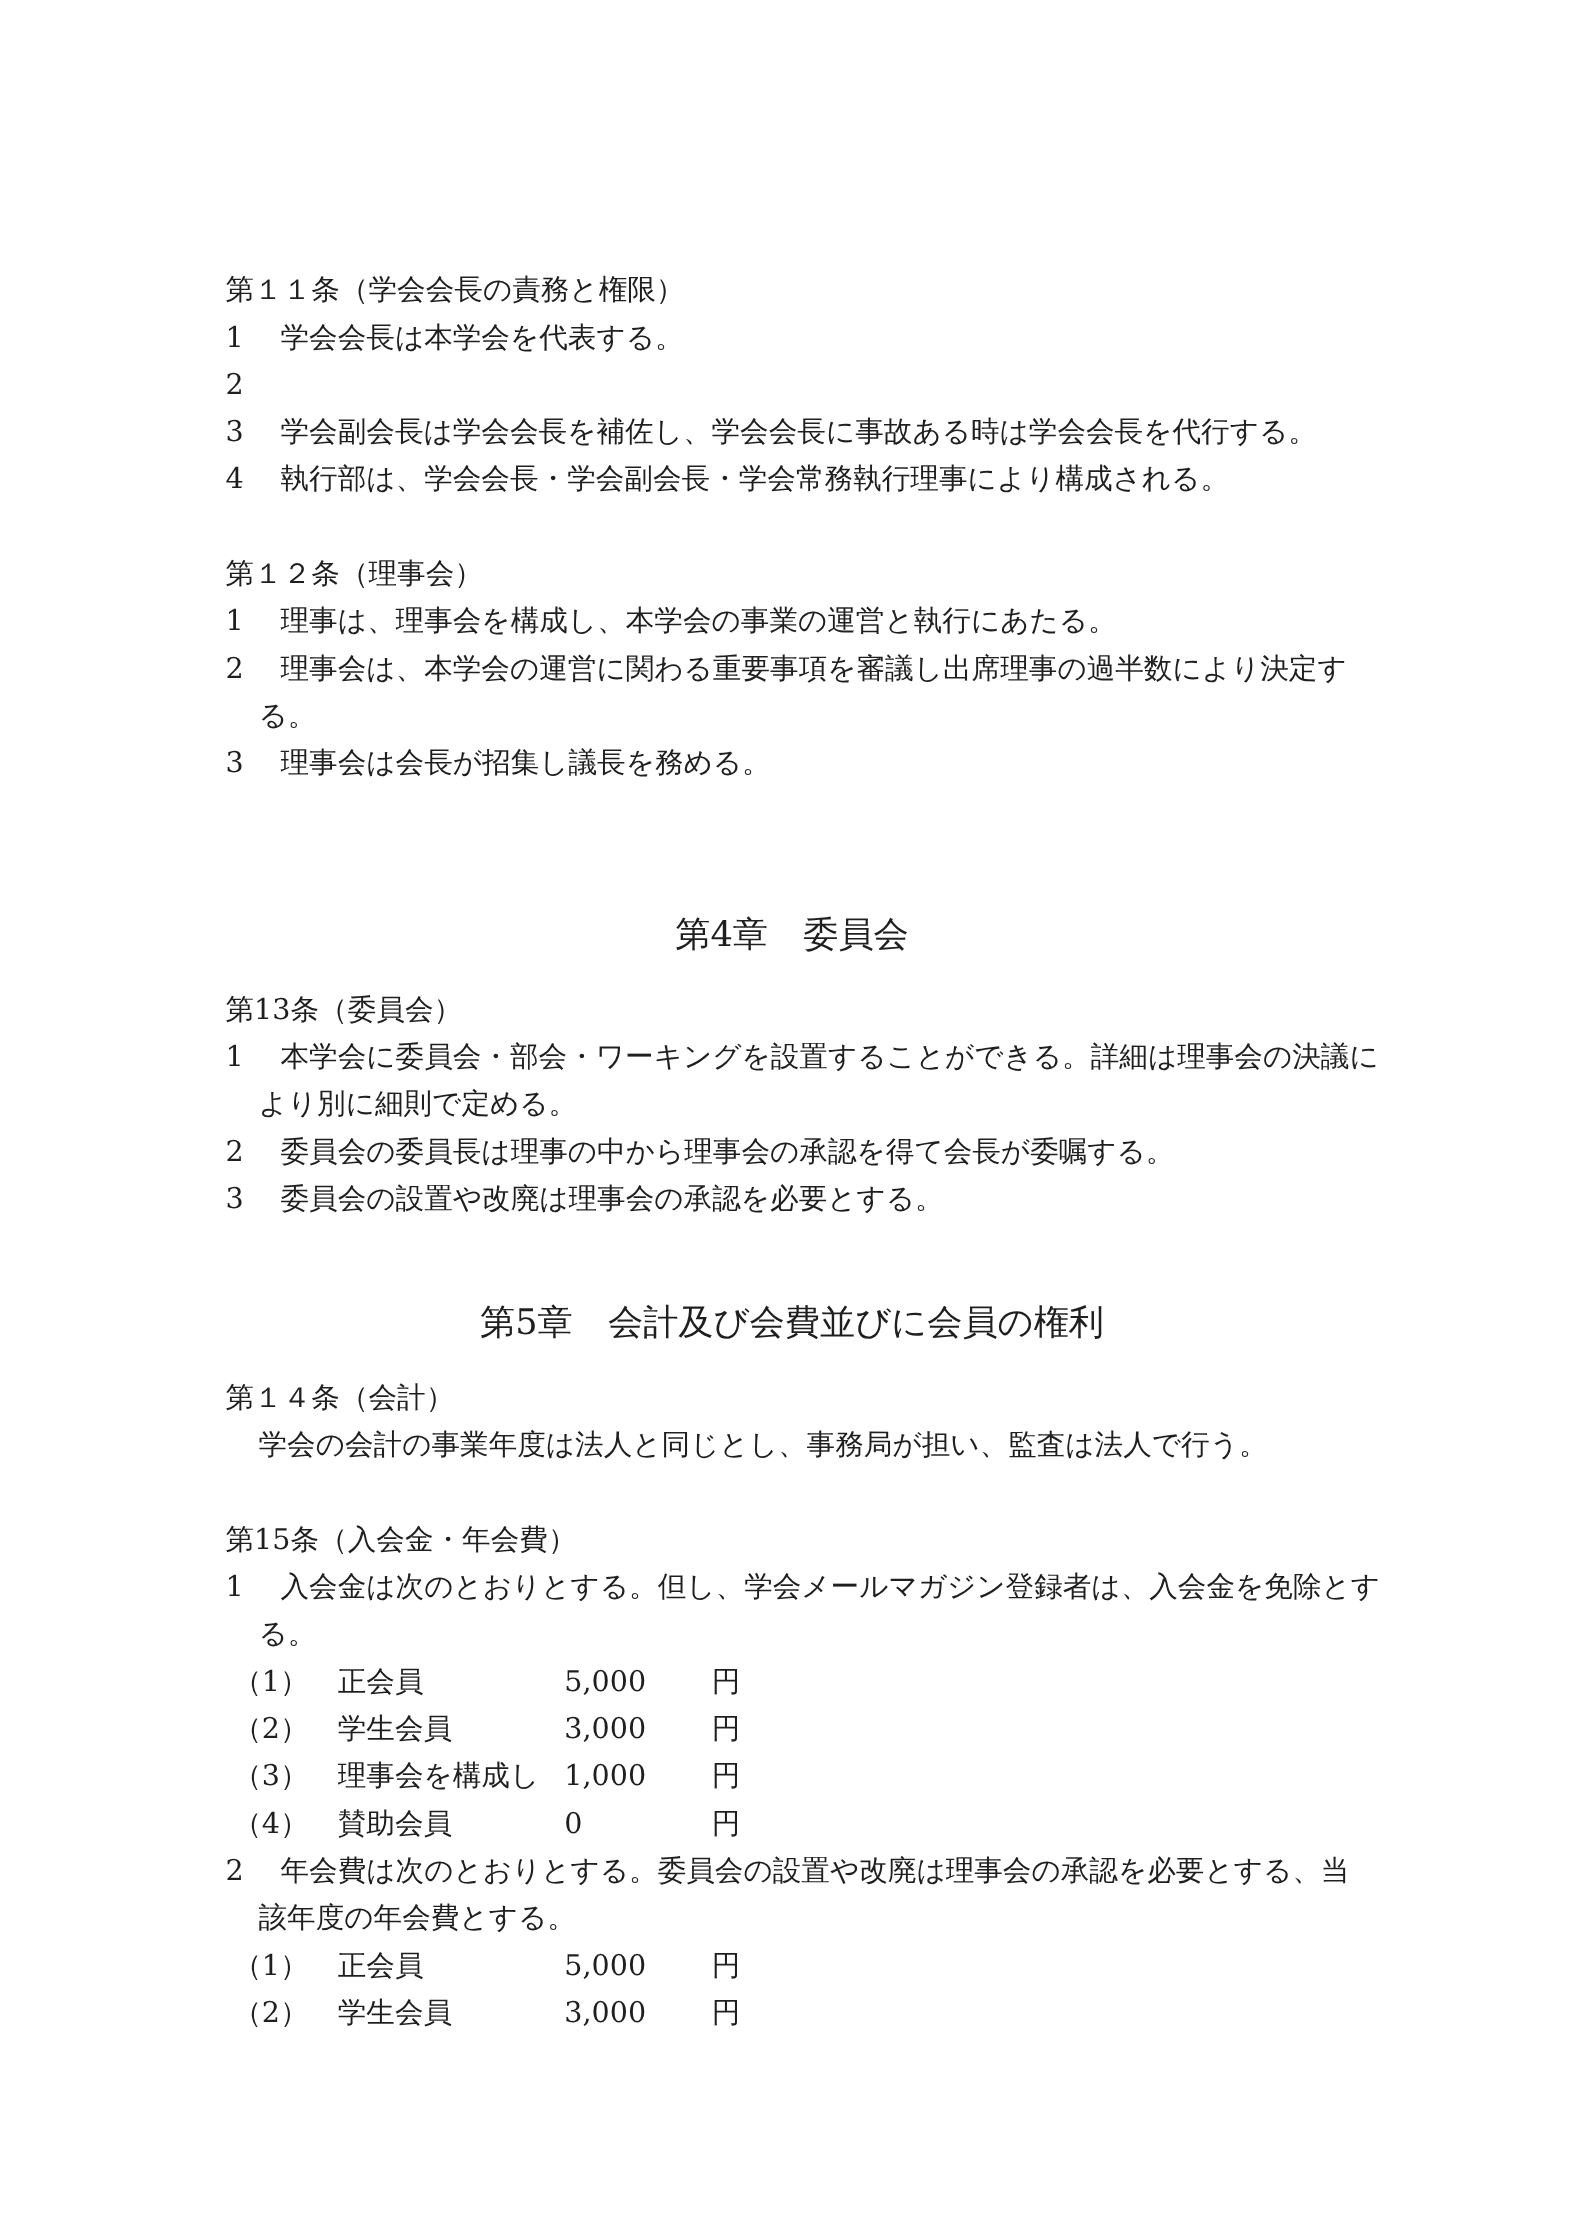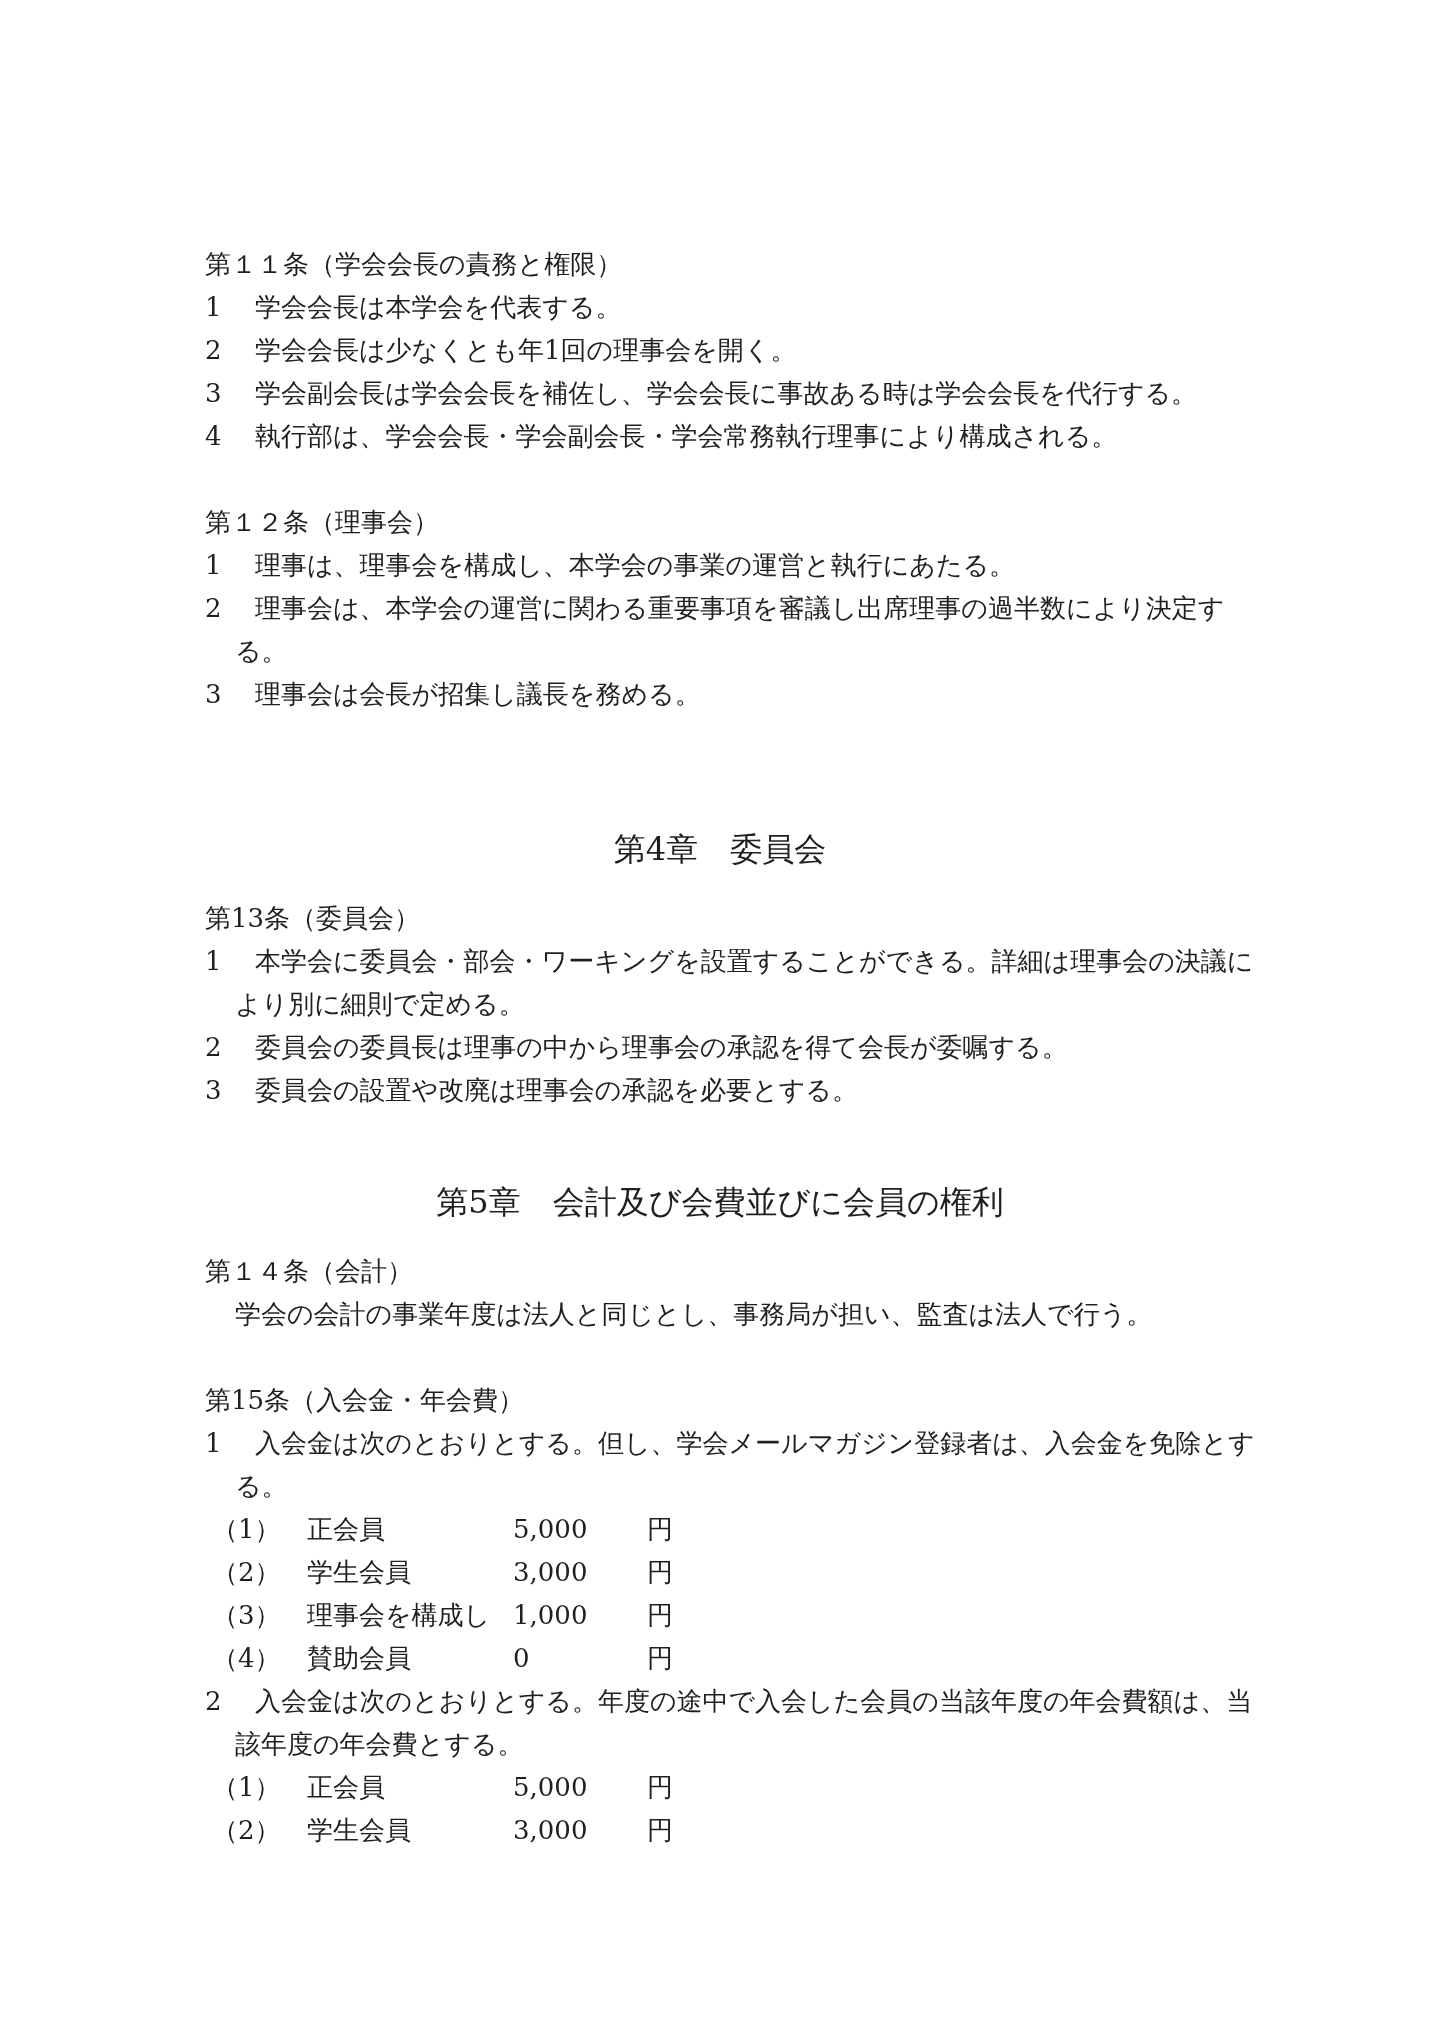--- a/index.html
+++ b/index.html
@@ -47,21 +47,20 @@
 <div class="page">
   <div class="doc">
 
     <div class="line art-heading">第１１条（学会会長の責務と権限）</div>
     <div class="line item">
       <span class="num">1</span>
       <span class="txt">学会会長は本学会を代表する。</span>
     </div>
     <div class="line item">
       <span class="num">2</span>
-      <span class="txt">学会会長は少なくとも年1回の理事会を開く。</span>
     </div>
     <div class="line item">
       <span class="num">3</span>
       <span class="txt">学会副会長は学会会長を補佐し、学会会長に事故ある時は学会会長を代行する。</span>
     </div>
     <div class="line item">
       <span class="num">4</span>
       <span class="txt">執行部は、学会会長・学会副会長・学会常務執行理事により構成される。</span>
     </div>
 
@@ -138,21 +137,21 @@
     </div>
     <div class="line fee-row">
       <span class="fee-no">（4）</span>
       <span class="fee-label">賛助会員</span>
       <span class="fee-amount">0</span>
       <span class="fee-unit">円</span>
     </div>
 
     <div class="line item">
       <span class="num">2</span>
-      <span class="txt">入会金は次のとおりとする。年度の途中で入会した会員の当該年度の年会費額は、当</span>
+      <span class="txt">年会費は次のとおりとする。委員会の設置や改廃は理事会の承認を必要とする、当</span>
     </div>
     <div class="line cont">該年度の年会費とする。</div>
 
     <div class="line fee-row">
       <span class="fee-no">（1）</span>
       <span class="fee-label">正会員</span>
       <span class="fee-amount">5,000</span>
       <span class="fee-unit">円</span>
     </div>
     <div class="line fee-row">

